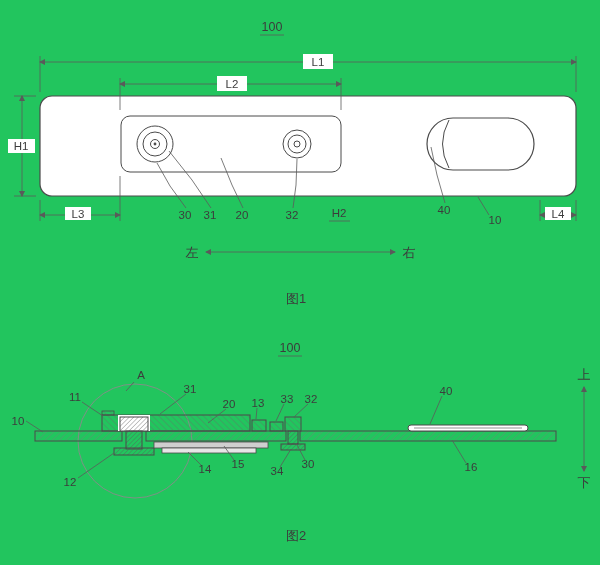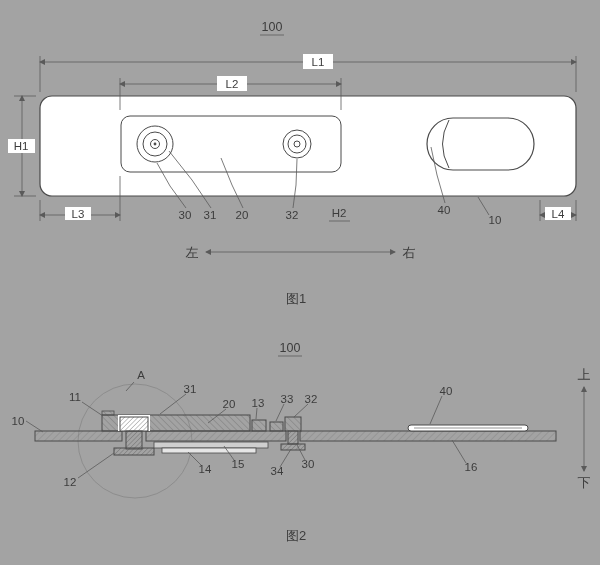--- a/index.html
+++ b/index.html
@@ -1,20 +1,20 @@
 <!DOCTYPE html>
 <html><head>
 <meta charset="utf-8">
 <style>
   html, body { margin: 0; padding: 0; background: #ffffff; }
   .page {
     position: relative;
     width: 600px;
     height: 565px;
-    background: #a3a3a3;
+    background: #22c55e;
     font-family: "Liberation Sans", "DejaVu Sans", sans-serif;
     overflow: hidden;
   }
   svg { display: block; }
   text {
     font-family: "Liberation Sans", "DejaVu Sans", sans-serif;
     fill: #3c3c3c;
   }
   .lbl  { font-size: 11.5px; }
   .cjk  { font-size: 13px; }

